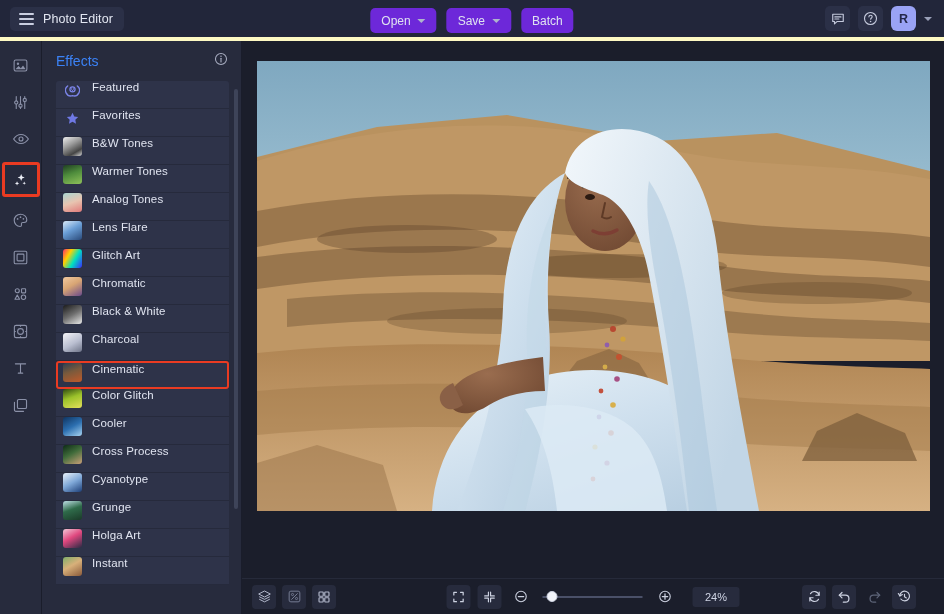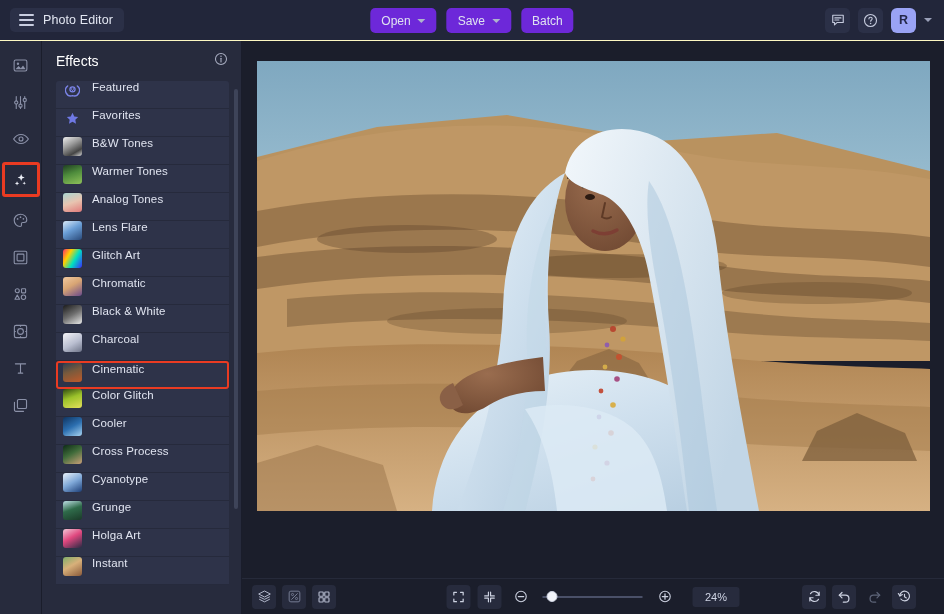--- a/index.html
+++ b/index.html
@@ -13,21 +13,21 @@
     position: relative;
     width: 944px; height: 614px;
     background: #1b1e2b;
     display: flex; flex-direction: column;
   }
 
   
   .topbar {
     height: 41px; flex: 0 0 41px;
     background: #22263a;
-    border-bottom: 1px solid #fef9c3;
+    border-bottom: 4px solid #fef9c3;
     display: flex; align-items: center;
     position: relative;
   }
   .tb-left { display: flex; align-items: center; padding-left: 10px; }
   .brand {
     display: flex; align-items: center; gap: 9px;
     padding: 5px 11px 5px 9px;
     border-radius: 5px;
     background: #2b3047;
     cursor: pointer;
@@ -95,21 +95,21 @@
     background: #272b3d;
     border-right: 1px solid #1a1d2b;
     display: flex; flex-direction: column;
     position: relative; overflow: hidden;
   }
   .panel-head {
     height: 40px; flex: 0 0 40px;
     display: flex; align-items: center; justify-content: space-between;
     padding: 0 13px 0 14px;
   }
-  .panel-title { color: #ffffff; font-size: 14px; }
+  .panel-title { color: #3b82f6; font-size: 14px; }
   .info-ico { cursor: pointer; }
 
   .eff-list {
     flex: 1; overflow: hidden;
     padding: 0 12px 0 14px;
     position: relative;
   }
   .eff-row {
     height: 28px;
     display: flex; align-items: flex-start; gap: 10px;

